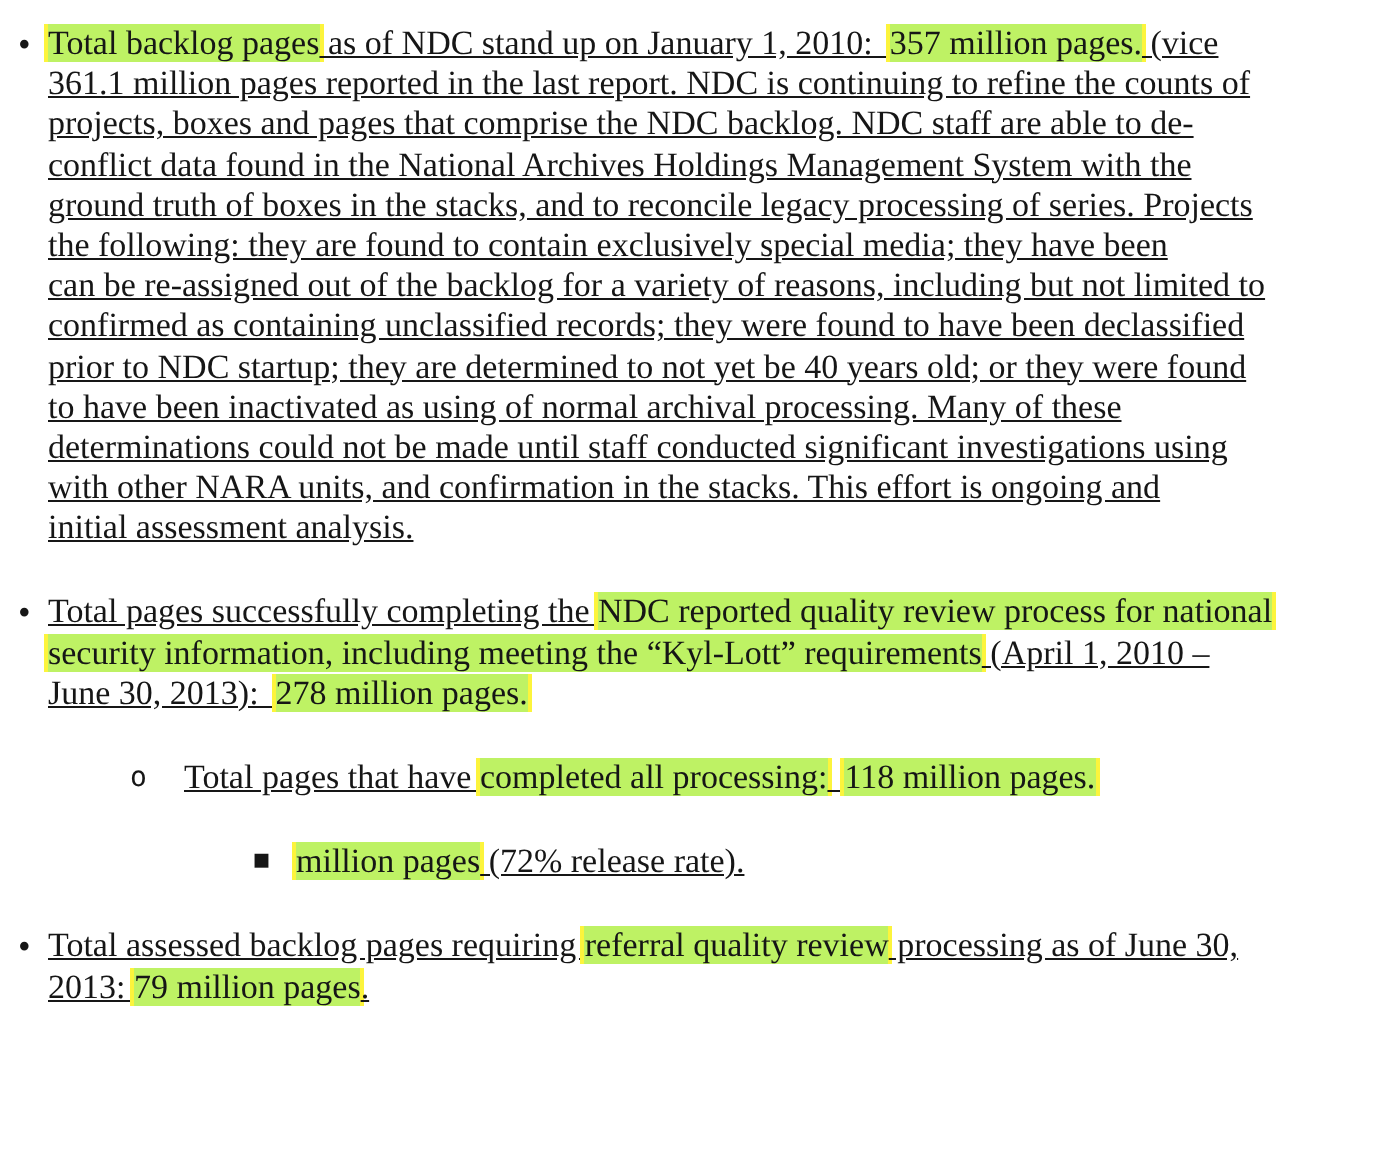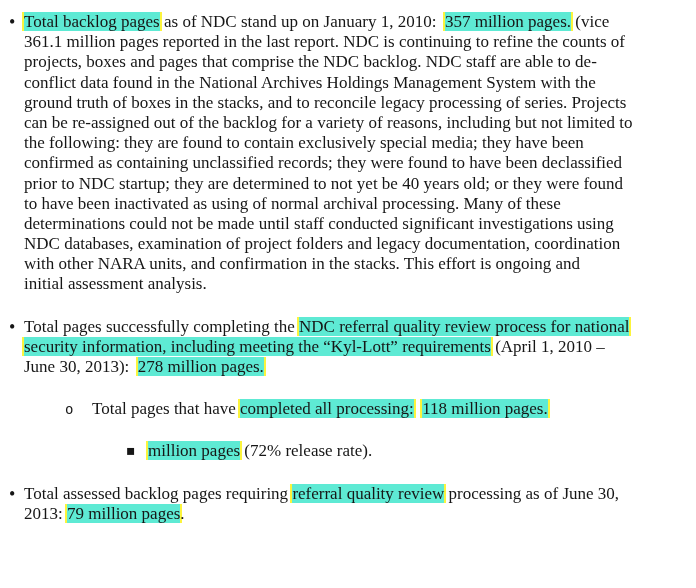--- a/index.html
+++ b/index.html
@@ -35,54 +35,53 @@
   .marker {
     position: absolute;
     top: 0;
     line-height: 20.2px;
     color: #161616;
   }
   .l1 > .marker { left: 9px;  font-size: 18px; }
   .l2 > .marker { left: 65px; font-size: 14px; font-family: "DejaVu Sans Mono", monospace; top: 0px; }
   .l3 > .marker { left: 126px; font-size: 14px; font-family: "DejaVu Sans", sans-serif; top: -1px; }
   .hl {
-    background: #5eead4;
+    background: #bef264;
     box-shadow: 2px 0 0 #fcf43c, -2px 0 0 #fcf43c;
   }
-  .plain { background: transparent; }
+  .plain { background: transparent; text-decoration: underline; }
 </style>
 </head>
 <body>
 
 <div class="doc">
 
   <div class="block l1">
     <span class="marker">•</span>
     <div class="lines">
         <div class="line"><span class="hl">Total backlog pages</span><span class="plain"> as of NDC stand up on January 1, 2010:  </span><span class="hl">357 million pages.</span><span class="plain"> (vice</span></div>
         <div class="line"><span class="plain">361.1 million pages reported in the last report. NDC is continuing to refine the counts of</span></div>
         <div class="line"><span class="plain">projects, boxes and pages that comprise the NDC backlog. NDC staff are able to de-</span></div>
         <div class="line"><span class="plain">conflict data found in the National Archives Holdings Management System with the</span></div>
         <div class="line"><span class="plain">ground truth of boxes in the stacks, and to reconcile legacy processing of series. Projects</span></div>
+        <div class="line"><span class="plain">the following: they are found to contain exclusively special media; they have been</span></div>
         <div class="line"><span class="plain">can be re-assigned out of the backlog for a variety of reasons, including but not limited to</span></div>
-        <div class="line"><span class="plain">the following: they are found to contain exclusively special media; they have been</span></div>
         <div class="line"><span class="plain">confirmed as containing unclassified records; they were found to have been declassified</span></div>
         <div class="line"><span class="plain">prior to NDC startup; they are determined to not yet be 40 years old; or they were found</span></div>
         <div class="line"><span class="plain">to have been inactivated as using of normal archival processing. Many of these</span></div>
         <div class="line"><span class="plain">determinations could not be made until staff conducted significant investigations using</span></div>
-        <div class="line"><span class="plain">NDC databases, examination of project folders and legacy documentation, coordination</span></div>
         <div class="line"><span class="plain">with other NARA units, and confirmation in the stacks. This effort is ongoing and</span></div>
         <div class="line"><span class="plain">initial assessment analysis.</span></div>
       </div>
   </div>
 
   <div class="block l1">
     <span class="marker">•</span>
     <div class="lines">
-        <div class="line"><span class="plain">Total pages successfully completing the </span><span class="hl">NDC referral quality review process for national</span></div>
+        <div class="line"><span class="plain">Total pages successfully completing the </span><span class="hl">NDC reported quality review process for national</span></div>
         <div class="line"><span class="hl">security information, including meeting the “Kyl-Lott” requirements</span><span class="plain"> (April 1, 2010 –</span></div>
         <div class="line"><span class="plain">June 30, 2013):  </span><span class="hl">278 million pages.</span></div>
       </div>
   </div>
 
   <div class="block l2">
     <span class="marker">o</span>
     <div class="lines">
         <div class="line"><span class="plain">Total pages that have </span><span class="hl">completed all processing:</span><span class="plain">  </span><span class="hl">118 million pages.</span></div>
       </div>

